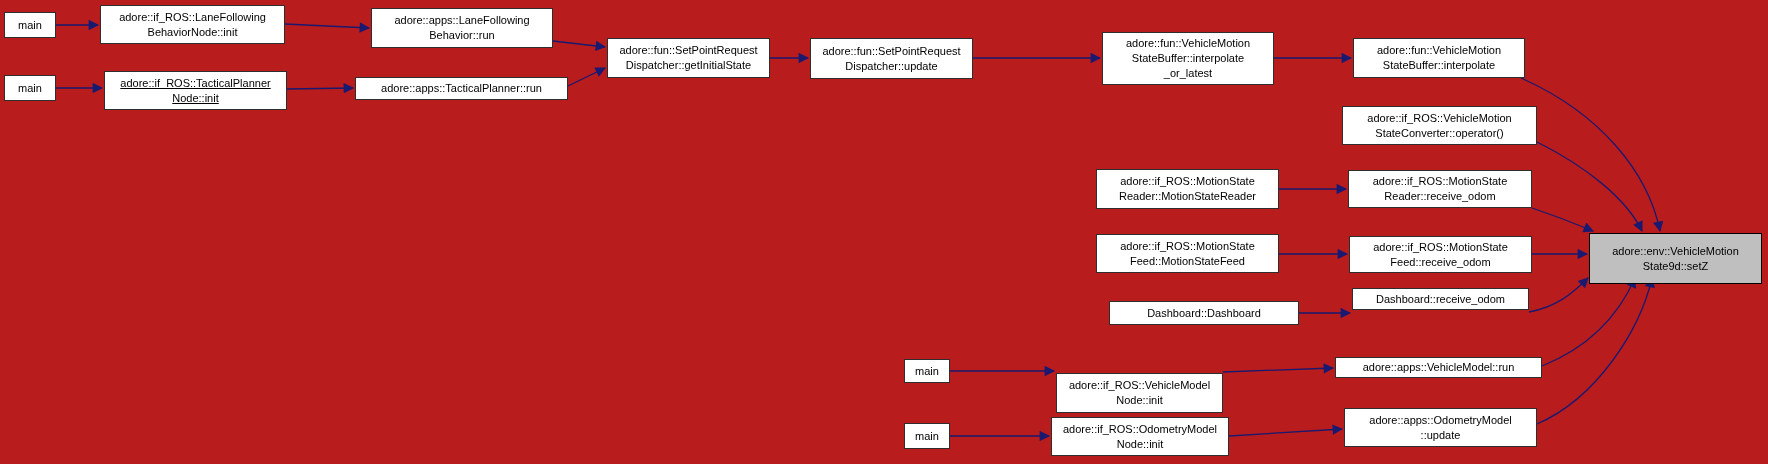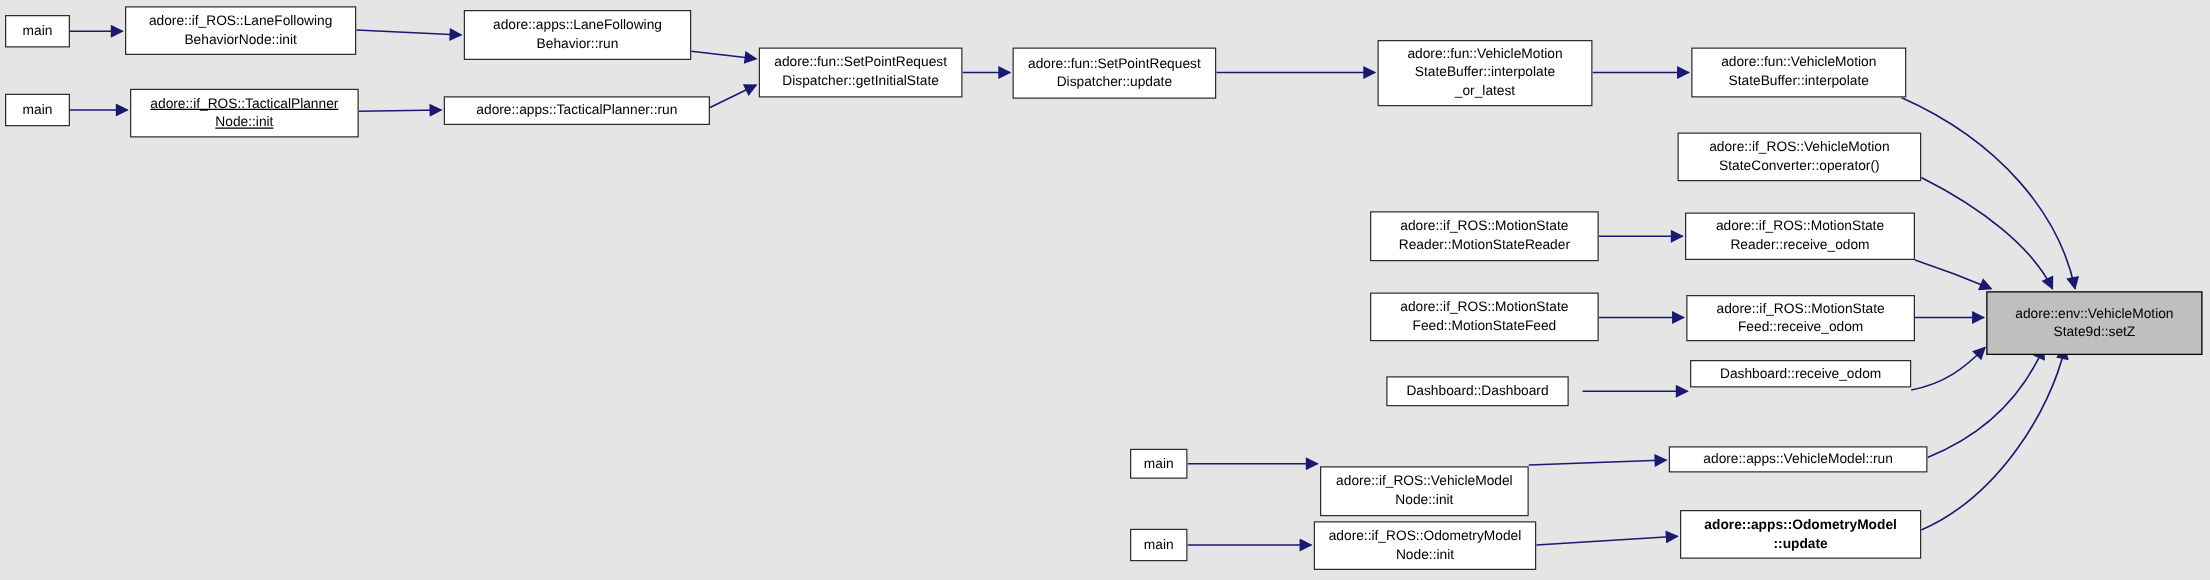--- a/index.html
+++ b/index.html
@@ -1,19 +1,19 @@
 <!DOCTYPE html>
 <html><head>
 <meta charset="utf-8">
 <style>
   html,body{margin:0;padding:0;background:#ffffff;}
   #canvas{
     position:relative;
     width:1768px;height:464px;
-    background:#e5e5e5;
+    background:#b91c1c;
     font-family:"Liberation Sans", sans-serif;
     overflow:hidden;
   }
   #edges{position:absolute;left:0;top:0;width:1768px;height:464px;}
   .node{
     position:absolute;
     box-sizing:border-box;
     background:#ffffff;
     border:1.5px solid #2e2e2e;
     display:flex;
@@ -122,21 +122,21 @@
         <div class="line">Reader::receive_odom</div>
       </div>
       <div class="node" style="left: 1096px; top: 234px; width: 183px; height: 39px;">
         <div class="line">adore::if_ROS::MotionState</div>
         <div class="line">Feed::MotionStateFeed</div>
       </div>
       <div class="node" style="left: 1349px; top: 236px; width: 183px; height: 37px;">
         <div class="line">adore::if_ROS::MotionState</div>
         <div class="line">Feed::receive_odom</div>
       </div>
-      <div class="node" style="left: 1109px; top: 301px; width: 146px; height: 24px;">
+      <div class="node" style="left: 1109px; top: 301px; width: 190px; height: 24px;">
         <div class="line">Dashboard::Dashboard</div>
       </div>
       <div class="node" style="left: 1352px; top: 288px; width: 177px; height: 22px;">
         <div class="line">Dashboard::receive_odom</div>
       </div>
       <div class="node" style="left: 904px; top: 359px; width: 46px; height: 24px;">
         <div class="line">main</div>
       </div>
       <div class="node" style="left: 1056px; top: 352px; width: 167px; height: 40px; margin-top: 21px;">
         <div class="line">adore::if_ROS::VehicleModel</div>
@@ -145,21 +145,21 @@
       <div class="node" style="left: 1335px; top: 357px; width: 207px; height: 21px; text-align: center;">
         <div class="line">adore::apps::VehicleModel::run</div>
       </div>
       <div class="node" style="left: 904px; top: 423px; width: 46px; height: 26px;">
         <div class="line">main</div>
       </div>
       <div class="node" style="left: 1051px; top: 417px; width: 178px; height: 39px;">
         <div class="line">adore::if_ROS::OdometryModel</div>
         <div class="line">Node::init</div>
       </div>
-      <div class="node" style="left: 1344px; top: 408px; width: 193px; height: 39px; font-weight: bold;">
+      <div class="node" style="left: 1344px; top: 408px; width: 193px; height: 39px;">
         <div class="line">adore::apps::OdometryModel</div>
         <div class="line">::update</div>
       </div>
       <div class="node target" style="left: 1589px; top: 233px; width: 173px; height: 51px;">
         <div class="line">adore::env::VehicleMotion</div>
         <div class="line">State9d::setZ</div>
       </div>
     </div>
 </div>
 

